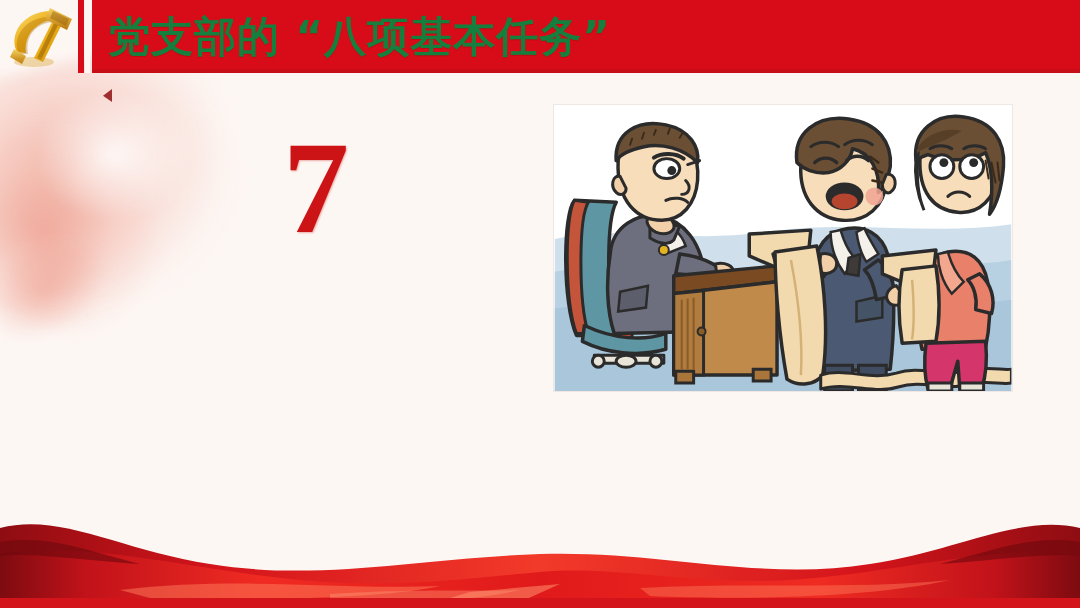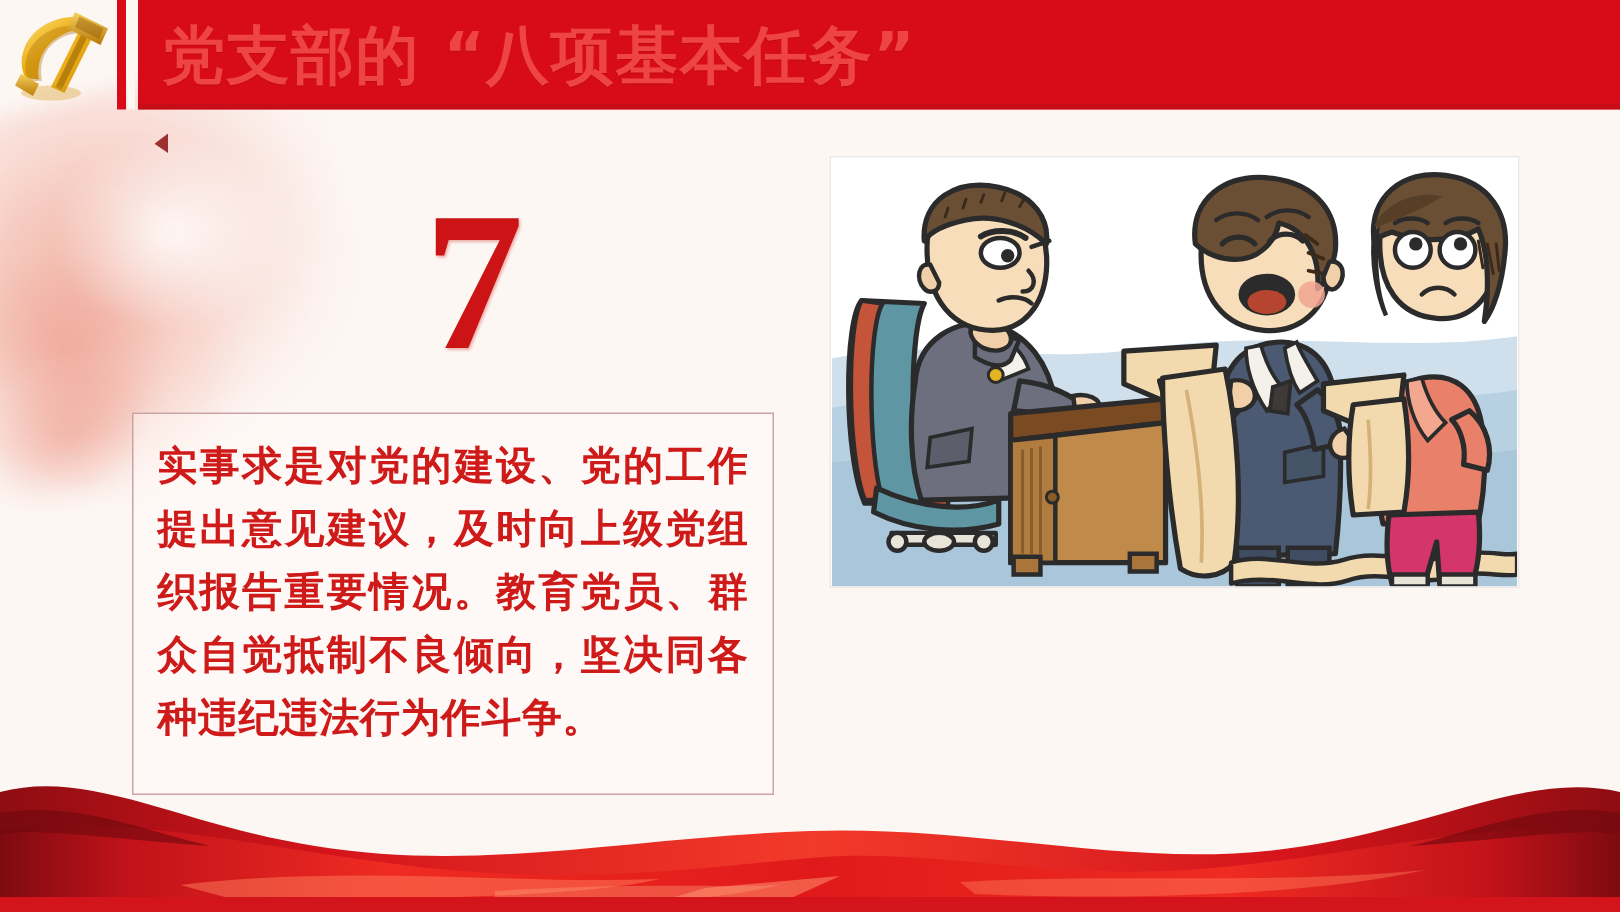--- a/index.html
+++ b/index.html
@@ -25,21 +25,21 @@
   .wm4{left:-20px;top:245px;width:130px;height:90px;
        background:radial-gradient(ellipse at 50% 50%, rgba(233,130,110,.42) 0%, rgba(255,255,255,0) 72%);
        filter:blur(6px);transform:rotate(-30deg);}
 
   
   .header-bar{position:absolute;left:92px;top:0;width:988px;height:73px;background:#d80c18;}
   .header-bar:after{content:"";position:absolute;left:0;bottom:0;width:100%;height:4px;background:#b9101a;opacity:.55;}
   .header-sep{position:absolute;left:85px;top:0;width:5px;height:73px;background:#fdf7f4;}
   .header-edge{position:absolute;left:78px;top:0;width:6px;height:73px;background:#d80c18;}
   .header-title{position:absolute;left:108px;top:0;height:73px;display:flex;align-items:center;
-     color:#ef4444;font-size:42px;font-weight:bold;letter-spacing:1px;
+     color:#15803d;font-size:42px;font-weight:bold;letter-spacing:1px;
      font-family:"DejaVu Sans","Liberation Sans",sans-serif;white-space:nowrap;
      text-shadow:0 1px 0 rgba(120,0,0,.25);}
 
   
   .emblem{position:absolute;left:4px;top:2px;width:74px;height:70px;}
   .emblem svg{display:block;}
   .accent-dot{position:absolute;left:103px;top:89px;width:9px;height:13px;
      background:#8e1111;clip-path:polygon(100% 0,100% 100%,0 52%);opacity:.85;filter:blur(.3px);}
 
   
@@ -105,23 +105,20 @@
 
       <path d="M46 6 L68 17 L63 28 L41 17 Z" fill="url(#gold2)"></path>
       <path d="M49 9 L65 17 L62 24 L46 16 Z" fill="#8a5605" opacity=".4"></path>
       <ellipse cx="30" cy="60" rx="20" ry="5" fill="#d59c1a" opacity=".35"></ellipse>
     </svg>
   </div>
   <div class="accent-dot"></div>
 
   <div class="big-num">7</div>
 
-  <div class="textbox">
-    <p>实事求是对党的建设、党的工作提出意见建议，及时向上级党组织报告重要情况。教育党员、群众自觉抵制不良倾向，坚决同各种违纪违法行为作斗争。</p>
-  </div>
 
   <div class="illus">
     <svg viewBox="0 0 460 288" xmlns="http://www.w3.org/2000/svg">
       <defs>
         <clipPath id="frame">
             <rect x="0" y="0" width="460" height="288"></rect>
           </clipPath>
       </defs>
       <g clip-path="url(#frame)">
         <rect x="0" y="0" width="460" height="288" fill="#ffffff"></rect>

